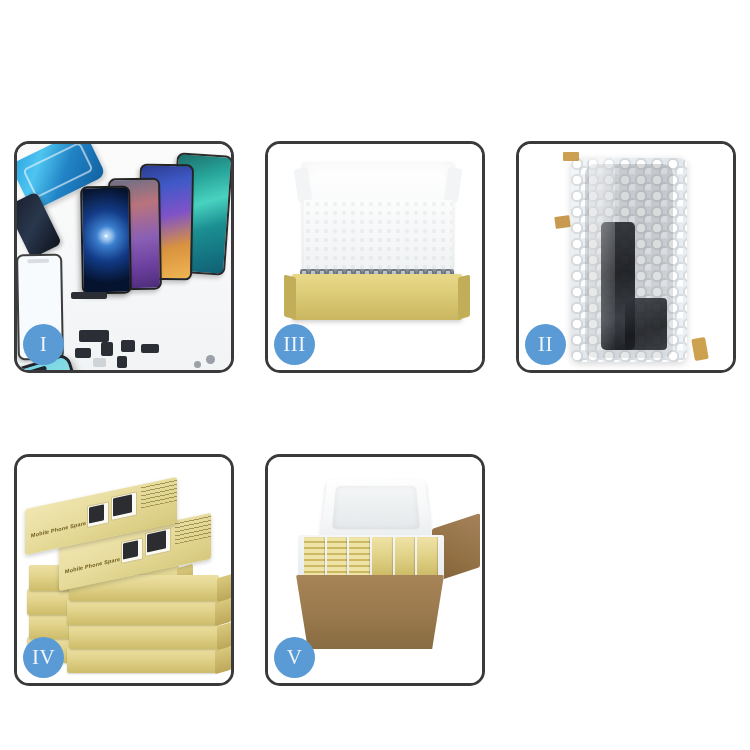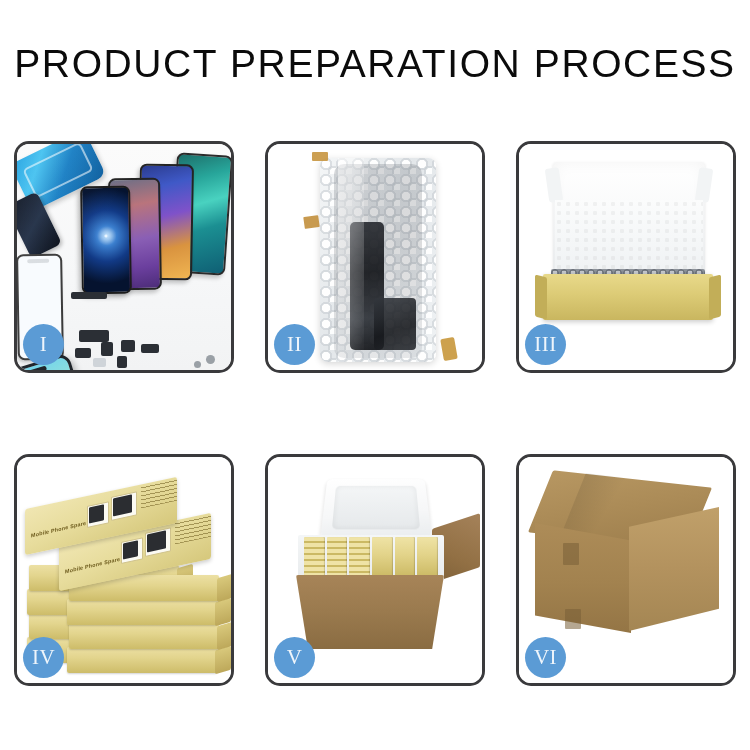--- a/index.html
+++ b/index.html
@@ -335,21 +335,20 @@
     position:absolute; background: rgba(120,94,54,.55); border-radius:1px;
   }
 
   .shine { position:absolute; inset:0; pointer-events:none;
     background: linear-gradient(115deg, rgba(255,255,255,.06), rgba(255,255,255,0) 40%); }
 </style>
 </head>
 <body>
 
 <div class="header">
-  <h1 class="page-title">PRODUCT PREPARATION PROCESS</h1>
 </div>
 
 <div class="grid">
 
   <div class="panel">
     <div class="panel-stage p1">
       <div class="film"></div>
       <div class="lcd-dark"></div>
       <div class="ph ph-e"></div>
       <div class="ph ph-d"></div>
@@ -365,45 +364,45 @@
       <div class="part bar5"></div>
       <div class="part bar6"></div>
       <div class="part bar7"></div>
       <div class="part bar8"></div>
 
       <div class="part screw1"></div>
       <div class="part screw2"></div>
       <div class="shine"></div>
     </div>
     <div class="badge">I</div>
+  </div>
+
+  <div class="panel">
+    <div class="panel-stage p3">
+      <div class="foam-flap"></div>
+      <div class="foam-texture"></div>
+      <div class="bubble-fill"></div>
+      <div class="box-yellow"></div>
+    </div>
+    <div class="badge">III</div>
   </div>
 
   <div class="panel">
     <div class="panel-stage p2">
       <div class="bubblebag">
         <div class="inner-part"></div>
         <div class="inner-part2"></div>
         <div class="gloss"></div>
       </div>
       <div class="tape-a"></div>
       <div class="tape-b"></div>
       <div class="tape-c"></div>
       <div class="tape-d"></div>
     </div>
     <div class="badge">II</div>
-  </div>
-
-  <div class="panel">
-    <div class="panel-stage p3">
-      <div class="foam-flap"></div>
-      <div class="foam-texture"></div>
-      <div class="bubble-fill"></div>
-      <div class="box-yellow"></div>
-    </div>
-    <div class="badge">III</div>
   </div>
 
   <div class="panel">
     <div class="panel-stage p4">
       <div class="stack">
 
         <div class="sbox" style="left:4px;  top:166px;"></div>
         <div class="sbox" style="left:6px;  top:142px;"></div>
         <div class="sbox" style="left:4px;  top:118px;"></div>
         <div class="sbox" style="left:6px;  top:94px;"></div>
@@ -446,25 +445,14 @@
         <div class="ybox flat"></div>
         <div class="ybox"></div>
         <div class="ybox"></div>
         <div class="ybox"></div>
       </div>
       <div class="carton-front"></div>
     </div>
     <div class="badge">V</div>
   </div>
 
-  <div class="panel">
-    <div class="panel-stage p6">
-      <div class="ctop"></div>
-      <div class="ctop-seam"></div>
-      <div class="cleft"></div>
-      <div class="cright"></div>
-      <div class="tapepatch" style="left:44px; top:86px; width:16px; height:22px;"></div>
-      <div class="tapepatch" style="left:46px; top:152px; width:16px; height:20px;"></div>
-    </div>
-    <div class="badge">VI</div>
-  </div>
 
 </div>
 
 </body></html>

